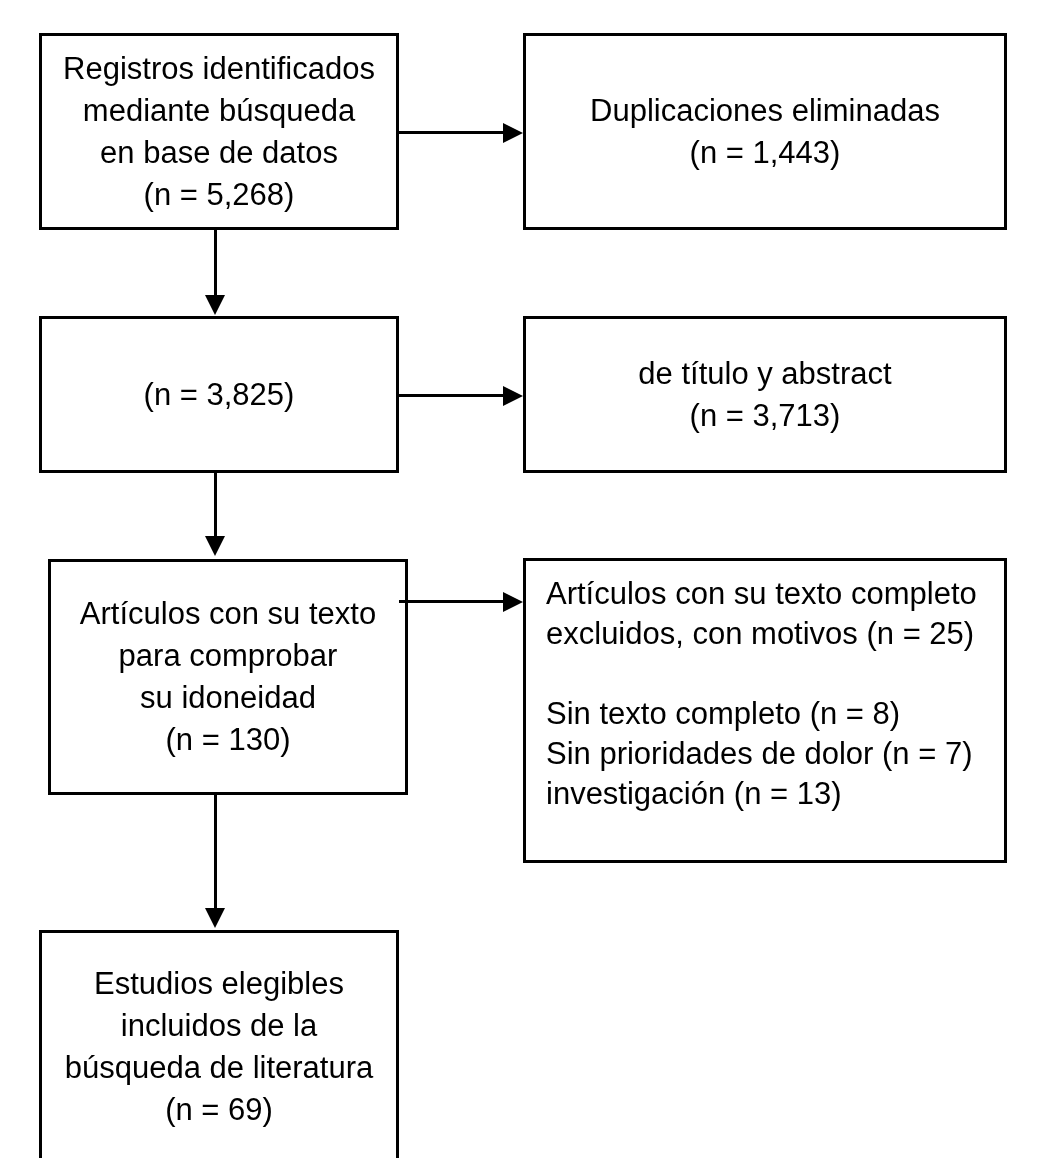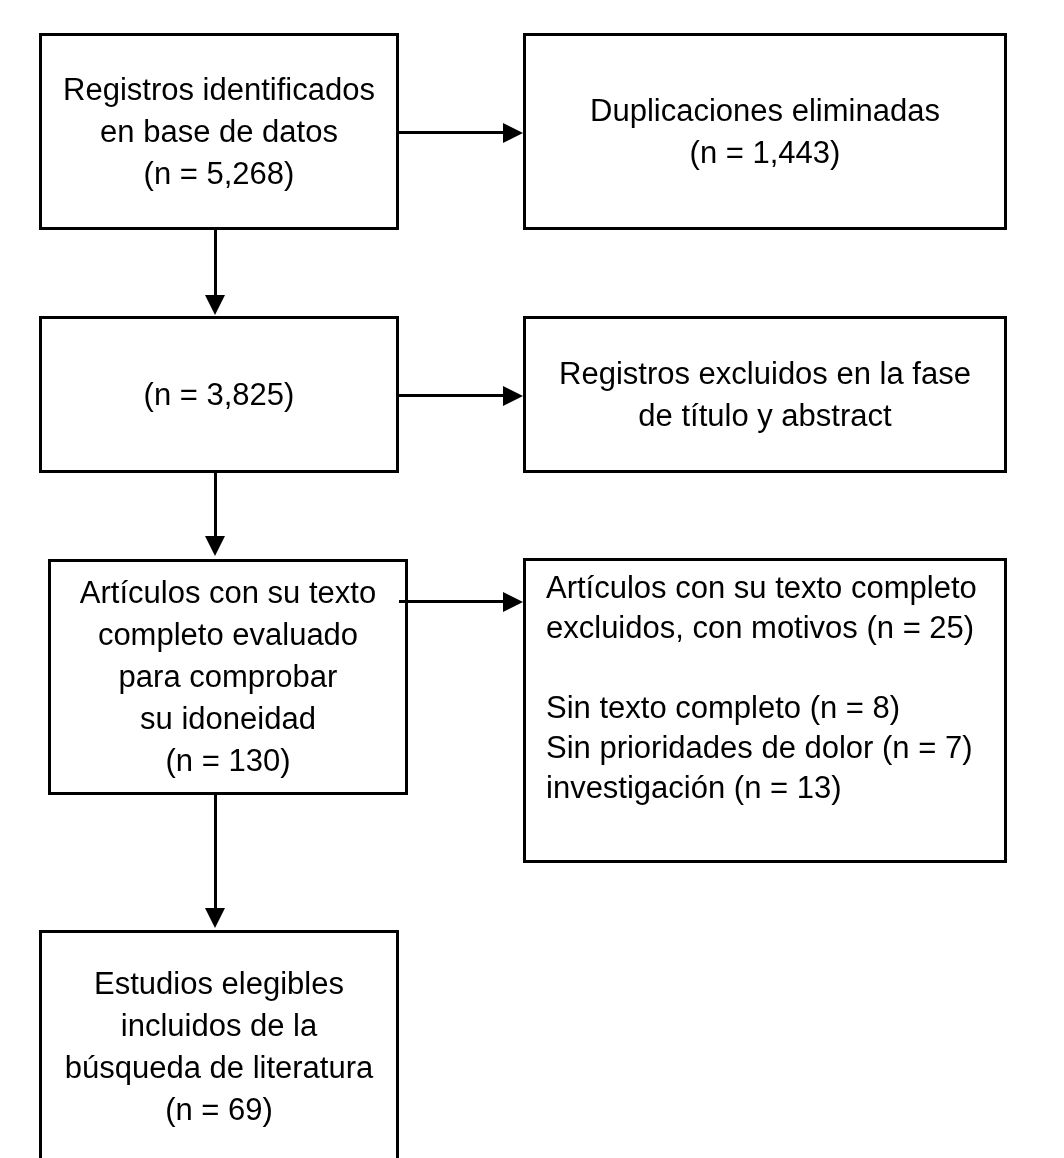--- a/index.html
+++ b/index.html
@@ -29,21 +29,21 @@
   }
   .box .line {
     line-height: 42px;
     min-height: 42px;
     white-space: nowrap;
   }
   .box.left-align {
     justify-content: flex-start;
     align-items: flex-start;
     text-align: center;
-    padding: 7px 8px 10px 20px;
+    padding: 13px 8px 10px 20px;
   }
   .box.left-align .line {
     line-height: 40px;
     min-height: 40px;
   }
   
   .b-identified { left: 39px;  top: 33px;  width: 360px; height: 197px; }
   .b-duplicates { left: 523px; top: 33px;  width: 484px; height: 197px; text-align: right; }
   .b-screened   { left: 39px;  top: 316px; width: 360px; height: 157px; }
   .b-excl-ta    { left: 523px; top: 316px; width: 484px; height: 157px; }
@@ -90,41 +90,41 @@
   .h3-line { left: 399px; top: 600px; width: 106px; }
   .h3-head { left: 503px; top: 592px; }
 </style>
 </head>
 <body>
 
 <div class="canvas">
 
   <div class="box b-identified">
     <div class="line">Registros identificados</div>
+    <div class="line">mediante búsqueda</div>
     <div class="line">en base de datos</div>
     <div class="line">(n = 5,268)</div>
   </div>
 
   <div class="box b-duplicates">
     <div class="line">Duplicaciones eliminadas</div>
     <div class="line">(n = 1,443)</div>
   </div>
 
   <div class="box b-screened">
     <div class="line">(n = 3,825)</div>
   </div>
 
   <div class="box b-excl-ta">
-    <div class="line">Registros excluidos en la fase</div>
     <div class="line">de título y abstract</div>
+    <div class="line">(n = 3,713)</div>
   </div>
 
   <div class="box b-fulltext">
     <div class="line">Artículos con su texto</div>
-    <div class="line">completo evaluado</div>
     <div class="line">para comprobar</div>
     <div class="line">su idoneidad</div>
     <div class="line">(n = 130)</div>
   </div>
 
   <div class="box b-ft-excl left-align">
     <div class="line">Artículos con su texto completo</div>
     <div class="line">excluidos, con motivos (n = 25)</div>
     <div class="line"></div>
     <div class="line">Sin texto completo (n = 8)</div>

